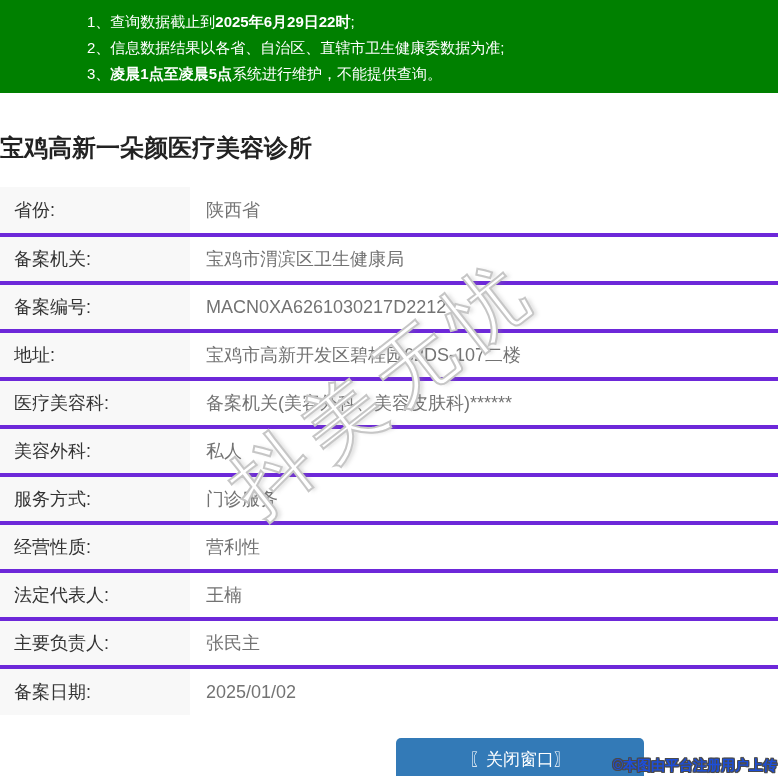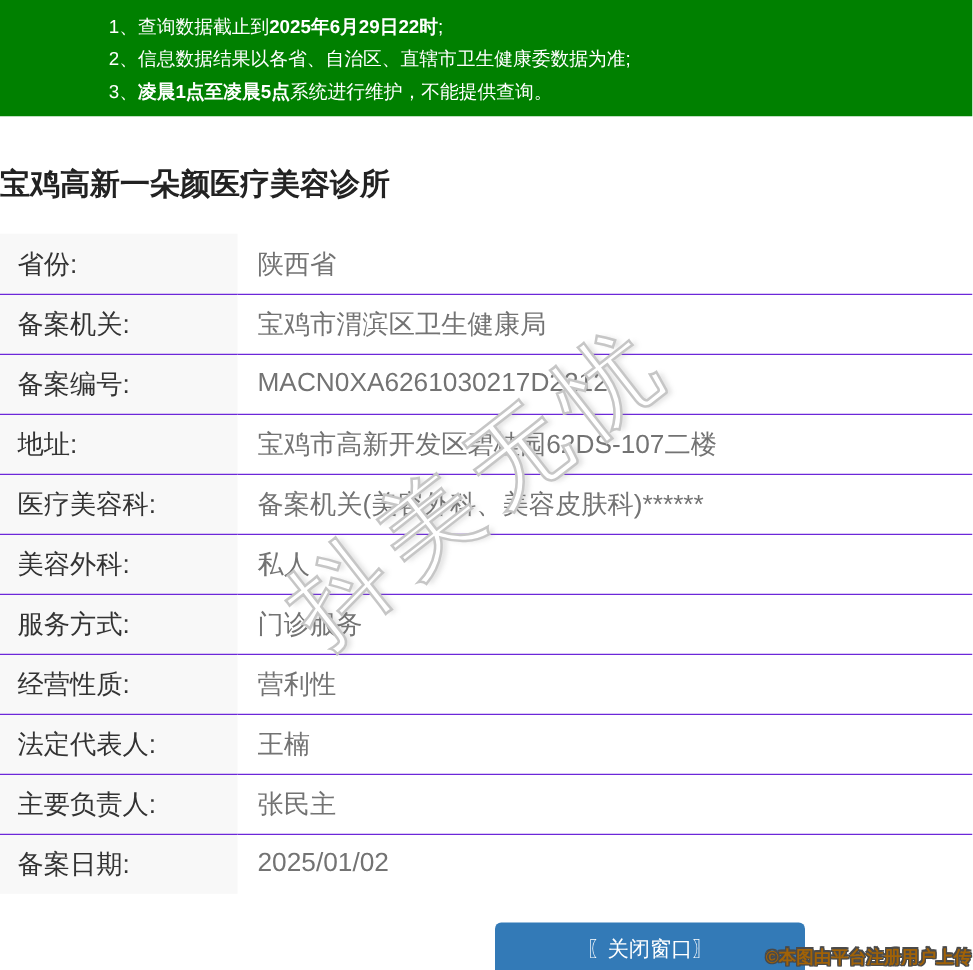--- a/index.html
+++ b/index.html
@@ -37,24 +37,24 @@
     line-height: 35px;
     letter-spacing: 0px;
   }
 
   
   table.info-table {
     width: 778px;
     margin-top: 22px;
     border-collapse: collapse;
     table-layout: fixed;
-    font-size: 21px;
+    font-size: 18px;
   }
   table.info-table tr { height: 48px; }
-  table.info-table tr + tr td { border-top: 1px solid #6d28d9; margin-top: 45px; }
+  table.info-table tr + tr td { border-top: 4px solid #6d28d9; margin-top: 45px; }
   td.cell-label {
     width: 176px;
     background: #f8f8f8;
     padding: 0 0 0 14px;
     color: #333333;
   }
   td.cell-value {
     padding: 0 0 0 16px;
     color: #737373;
   }
@@ -92,21 +92,21 @@
     z-index: 6;
   }
 
   
   .upload-note {
     position: absolute;
     right: 1px;
     bottom: 1px;
     font-size: 14px;
     font-weight: bold;
-    color: #a16207;
+    color: #1d4ed8;
     text-shadow:
       -1px -1px 0 #4a4a4a, 1px -1px 0 #4a4a4a,
       -1px  1px 0 #4a4a4a, 1px  1px 0 #4a4a4a,
        0   -1px 0 #4a4a4a, 0    1px 0 #4a4a4a,
       -1px  0   0 #4a4a4a, 1px  0   0 #4a4a4a;
     z-index: 7;
     white-space: nowrap;
   }
 </style>
 </head>

